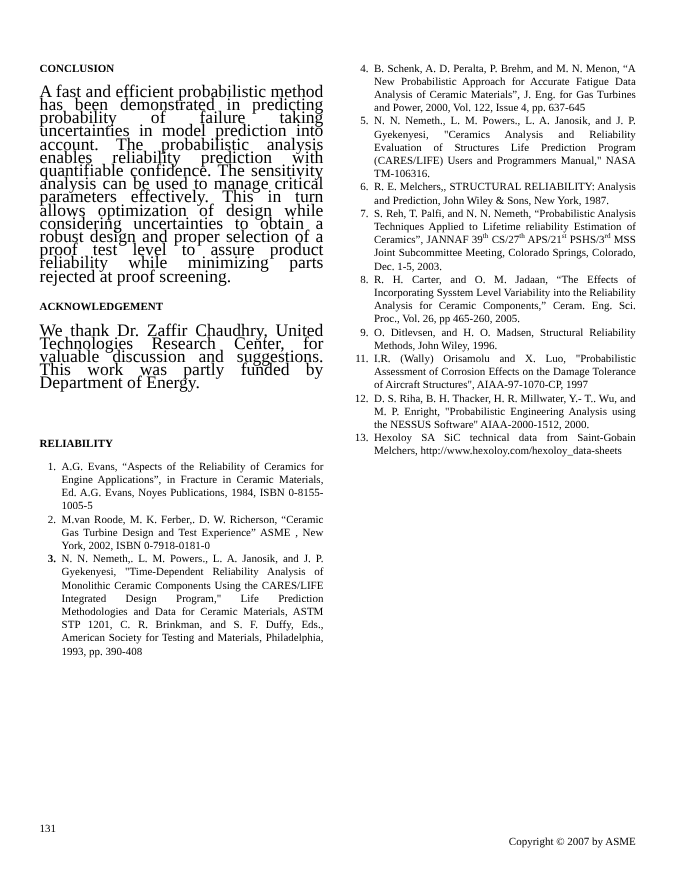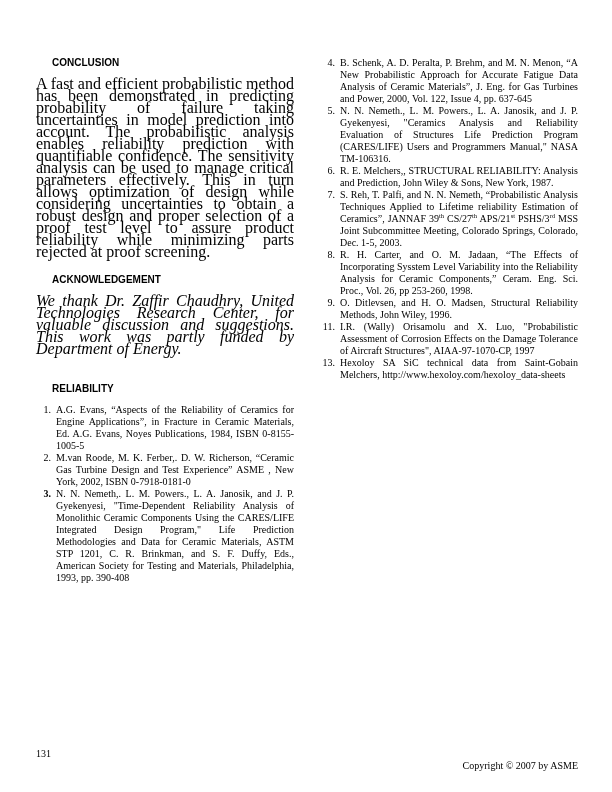--- a/index.html
+++ b/index.html
@@ -16,32 +16,32 @@
   .columns {
     position: absolute;
     top: 57px;
     left: 36px;
     width: 542px;
     display: flex;
     gap: 26px;
   }
   .col { width: 258px; }
   .heading {
-    font-family: Liberation Sans, sans-serif;
+    font-family: Liberation Serif, serif;
     font-size: 10px;
     font-weight: bold;
-    margin: 0 0 10px 16px;
+    margin: 0 0 10px 0;
   }
   .body-par {
     font-size: 16px;
     line-height: 12px;
     text-align: justify;
     margin: 0 0 16px 0;
   }
-  .body-par.ack { margin-bottom: 28px; font-style: italic; }
+  .body-par.ack { margin-bottom: 43px; }
   .refs { margin: 0; padding: 0; }
   .ref-item {
     display: flex;
     font-size: 10px;
     line-height: 12px;
   }
   .ref-num {
     flex: 0 0 15px;
     width: 15px;
     text-align: right;
@@ -117,29 +117,33 @@
           <div class="ref-item">
             <span class="ref-num">6.</span>
             <div class="ref-text">R. E. Melchers,, STRUCTURAL RELIABILITY: Analysis and Prediction, John Wiley &amp; Sons, New York, 1987.</div>
           </div>
           <div class="ref-item">
             <span class="ref-num">7.</span>
             <div class="ref-text">S. Reh, T. Palfi, and N. N. Nemeth, “Probabilistic Analysis Techniques Applied to Lifetime reliability Estimation of Ceramics”, JANNAF 39<sup>th</sup> CS/27<sup>th</sup> APS/21<sup>st</sup> PSHS/3<sup>rd</sup> MSS Joint Subcommittee Meeting, Colorado Springs, Colorado, Dec. 1-5, 2003.</div>
           </div>
           <div class="ref-item">
             <span class="ref-num">8.</span>
-            <div class="ref-text">R. H. Carter, and O. M. Jadaan, “The Effects of Incorporating Sysstem Level Variability into the Reliability Analysis for Ceramic Components,” Ceram. Eng. Sci. Proc., Vol. 26, pp 253-260, 1998.</div>
+            <div class="ref-text">R. H. Carter, and O. M. Jadaan, “The Effects of Incorporating Sysstem Level Variability into the Reliability Analysis for Ceramic Components,” Ceram. Eng. Sci. Proc., Vol. 26, pp 465-260, 2005.</div>
           </div>
           <div class="ref-item">
             <span class="ref-num">9.</span>
             <div class="ref-text">O. Ditlevsen, and H. O. Madsen, Structural Reliability Methods, John Wiley, 1996.</div>
           </div>
           <div class="ref-item">
             <span class="ref-num">11.</span>
             <div class="ref-text">I.R. (Wally) Orisamolu and X. Luo, "Probabilistic Assessment of Corrosion Effects on the Damage Tolerance of Aircraft Structures", AIAA-97-1070-CP, 1997</div>
+          </div>
+          <div class="ref-item">
+            <span class="ref-num">12.</span>
+            <div class="ref-text">D. S. Riha, B. H. Thacker, H. R. Millwater, Y.- T.. Wu, and M. P. Enright, "Probabilistic Engineering Analysis using the NESSUS Software" AIAA-2000-1512, 2000.</div>
           </div>
           <div class="ref-item">
             <span class="ref-num">13.</span>
             <div class="ref-text">Hexoloy SA SiC technical data from Saint-Gobain Melchers, http://www.hexoloy.com/hexoloy_data-sheets</div>
           </div>
         </div>
     </div>
 
   </div>
 

